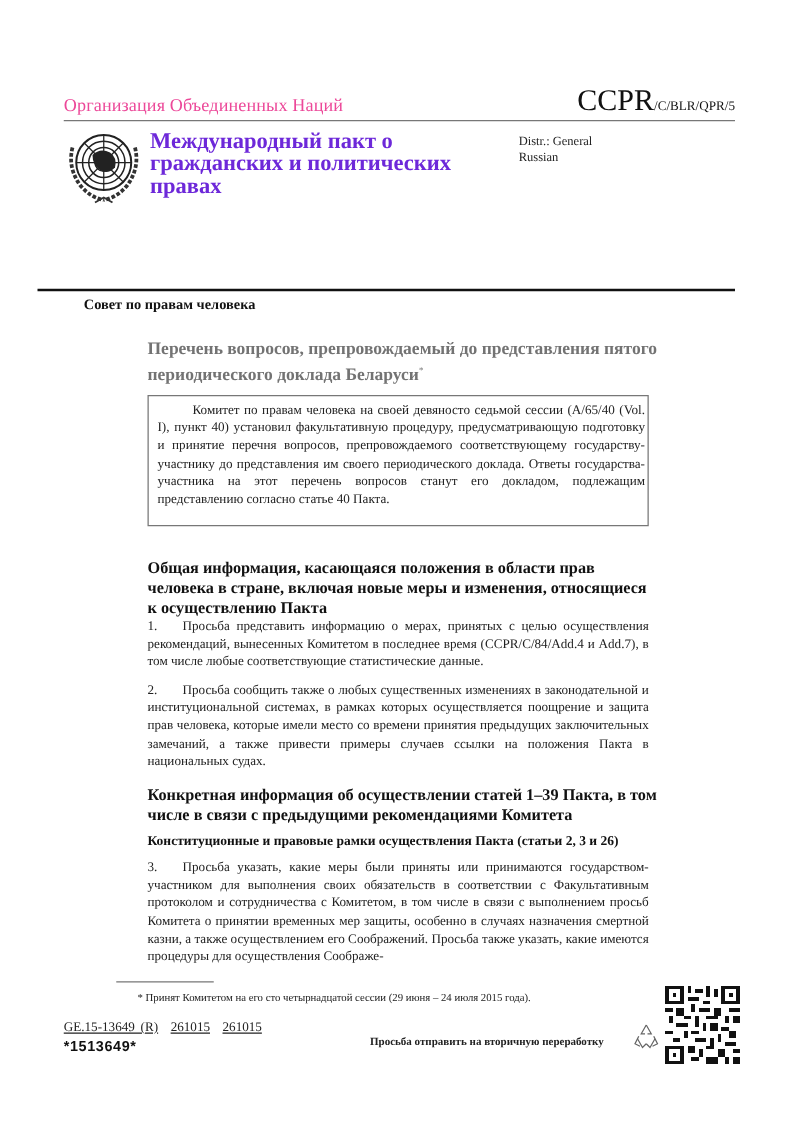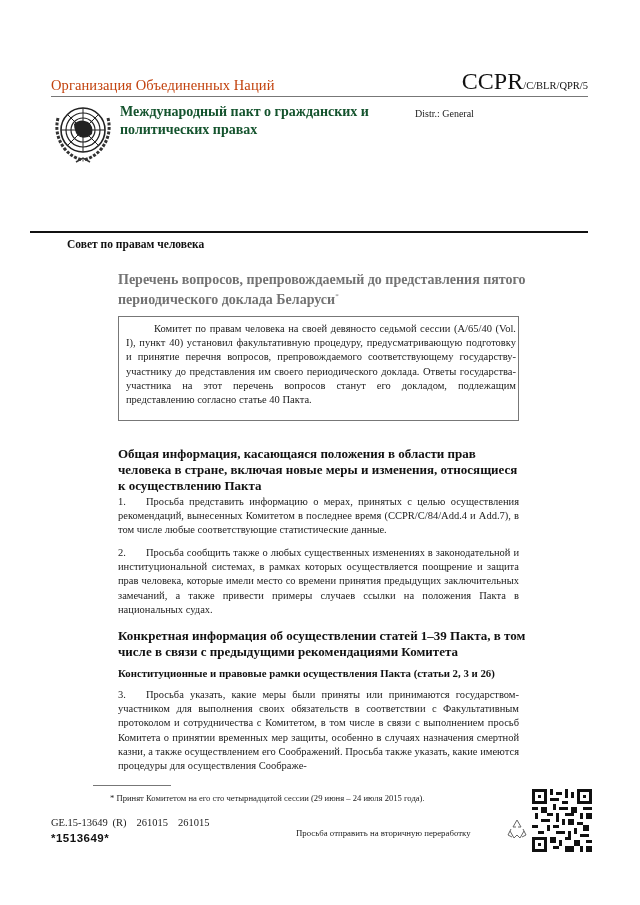--- a/index.html
+++ b/index.html
@@ -1,44 +1,44 @@
 <!DOCTYPE html>
 <html><head>
 <meta charset="utf-8">
 <style>
   html, body { margin:0; padding:0; background:#ffffff; }
   body { width:640px; height:905px; position:relative; overflow:hidden; font-family:"Liberation Serif","DejaVu Serif",serif; color:#1a1a1a; }
   .abs { position:absolute; }
-  .org { left:51px; top:77px; font-size:14.5px; color:#c2410c; letter-spacing:0.1px; }
+  .org { left:51px; top:77px; font-size:14.5px; color:#ec4899; letter-spacing:0.1px; }
   .symbol { right:52px; top:68px; font-size:24px; color:#111; }
   .symbol small { font-size:10.5px; }
   .rule-top { left:51px; top:96px; width:537px; height:1px; background:#777; }
   .logo { left:52px; top:100px; width:62px; height:66px; }
-  .title { left:120px; top:103px; font-size:14px; font-weight:bold; line-height:18px; color:#14532d; width:260px; }
+  .title { left:120px; top:103px; font-size:18px; font-weight:bold; line-height:18px; color:#6d28d9; width:260px; }
   .distr { left:415px; top:107px; font-size:10px; line-height:13px; color:#222; width:180px; }
   .rule-mid { left:30px; top:231px; width:558px; height:2px; background:#111; }
   .council { left:51px; top:238px; font-size:11.5px; font-weight:bold; color:#111;margin-left:16px; }
   .doc-title { left:118px; top:272px; font-size:14px; font-weight:bold; line-height:16px; color:#737373; width:420px; }
   .doc-title sup { font-size:7px; font-weight:normal; vertical-align:super; }
   .box { left:118px; top:316px; width:401px; height:105px; border:1px solid #777; box-sizing:border-box; }
   .box-text { left:126px; top:322px; width:390px; font-size:10.5px; line-height:14.2px; text-align:justify; text-indent:28px; color:#222; }
   .h1 { left:118px; top:446px; width:400px; font-size:13px; font-weight:bold; line-height:16px; color:#111; }
   .para { left:118px; width:401px; font-size:10.5px; line-height:14.2px; text-align:justify; color:#222; }
   .para .num { display:inline-block; width:28px; }
   .p1 { top:495px; }
   .p2 { top:546px; }
   .h2 { left:118px; top:628px; width:410px; font-size:13px; font-weight:bold; line-height:16px; color:#111; }
   .h3 { left:118px; top:667px; width:410px; font-size:10.8px; font-weight:bold; color:#111; }
   .p3 { top:688px; }
   .fn-rule { left:93px; top:785px; width:78px; height:1px; background:#777; }
   .footnote { left:110px; top:793px; font-size:8.6px; color:#222; }
   .jobno { left:51px; top:817px; font-size:10.5px; color:#222; word-spacing:2px; }
-  .jobno span { margin-right:10px; }
+  .jobno span { margin-right:10px;text-decoration:underline; }
   .barcode { left:51px; top:832px; font-size:11.5px; font-weight:bold; font-family:"Liberation Sans","DejaVu Sans",sans-serif; letter-spacing:0.5px; color:#111; }
-  .recycle-text { left:296px; top:828px; font-size:8.8px; font-weight:normal; color:#222; }
+  .recycle-text { left:296px; top:828px; font-size:8.8px; font-weight:bold; color:#222; }
   .recycle-icon { left:505px; top:817px; width:24px; height:24px; }
   .qr { left:532px; top:788px; width:60px; height:64px; }
 </style>
 </head>
 <body>
 
 <div class="abs org">Организация Объединенных Наций</div>
 <div class="abs symbol"><span>CCPR</span><small>/C/BLR/QPR/5</small></div>
 <div class="abs rule-top"></div>
 
@@ -57,20 +57,21 @@
     <path d="M22 24 Q28 18 36 22 Q42 26 40 34 Q34 40 28 36 Q22 32 22 24 Z" fill="#222"></path>
     <path d="M6 18 Q2 34 12 48 Q20 58 31 60 M56 18 Q60 34 50 48 Q42 58 31 60" fill="none" stroke="#333" stroke-width="3" stroke-dasharray="3 1.5"></path>
     <path d="M24 62 L31 58 L38 62" fill="none" stroke="#333" stroke-width="1.5"></path>
   </svg>
 </div>
 
 <div class="abs title">Международный пакт о гражданских и политических правах</div>
 
 <div class="abs distr">
   <div>Distr.: General</div>
+  <div>Russian</div>
 </div>
 
 <div class="abs rule-mid"></div>
 <div class="abs council">Совет по правам человека</div>
 
 <div class="abs doc-title"><span>Перечень вопросов, препровождаемый до представления пятого периодического доклада Беларуси</span><sup>*</sup></div>
 
 <div class="abs box"></div>
 <div class="abs box-text">Комитет по правам человека на своей девяносто седьмой сессии (A/65/40 (Vol. I), пункт 40) установил факультативную процедуру, предусматривающую подготовку и принятие перечня вопросов, препровождаемого соответствующему государству-участнику до представления им своего периодического доклада. Ответы государства-участника на этот перечень вопросов станут его докладом, подлежащим представлению согласно статье 40 Пакта.</div>
 

